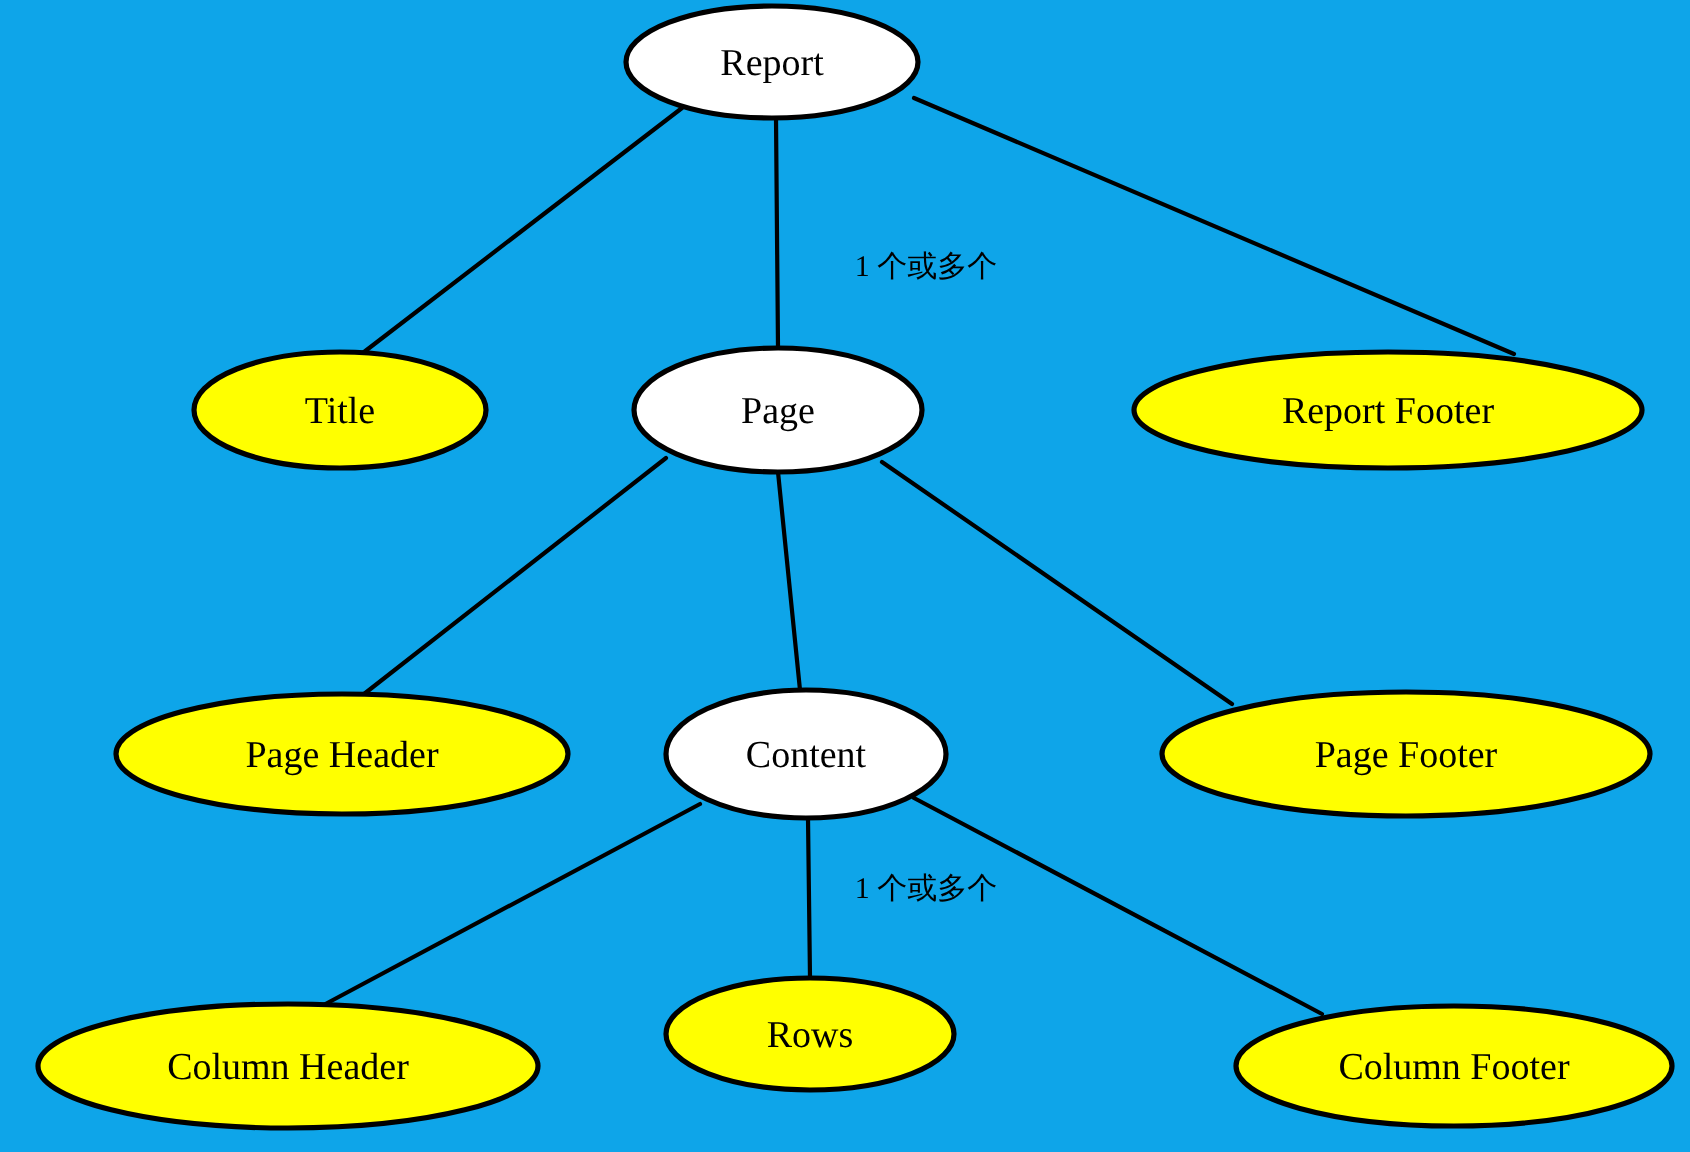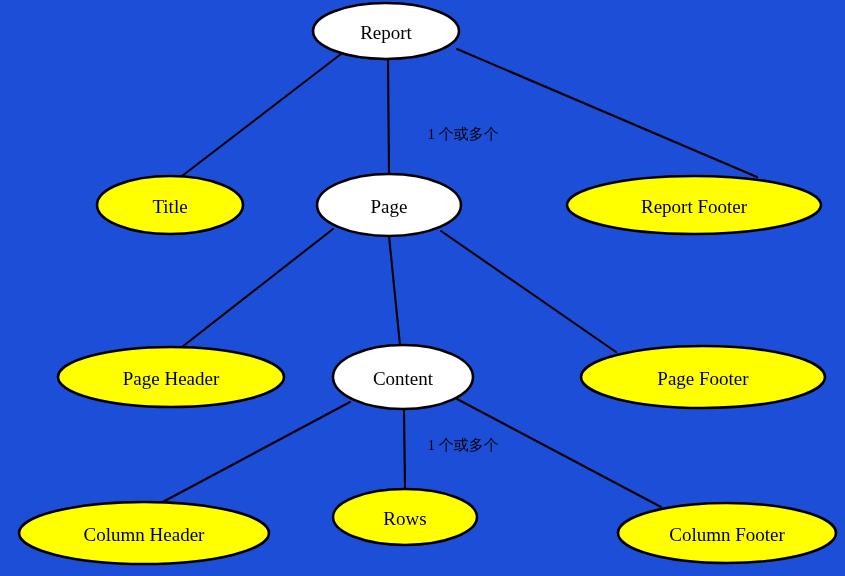--- a/index.html
+++ b/index.html
@@ -7,21 +7,21 @@
     padding: 0;
     background: #ffffff;
   }
   body {
     font-family: "Liberation Serif", "DejaVu Serif", serif;
   }
   #diagram-root {
     position: relative;
     width: 845px;
     height: 576px;
-    background: #1d4ed8;
+    background: #0ea5e9;
     overflow: hidden;
   }
   #diagram-svg {
     position: absolute;
     top: 0;
     left: 0;
     width: 845px;
     height: 576px;
     display: block;
   }

